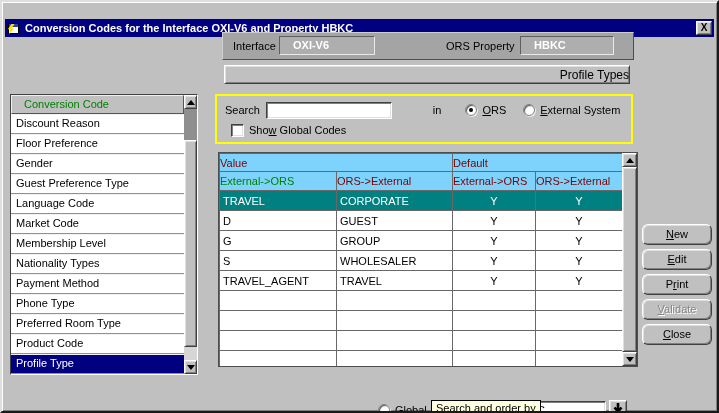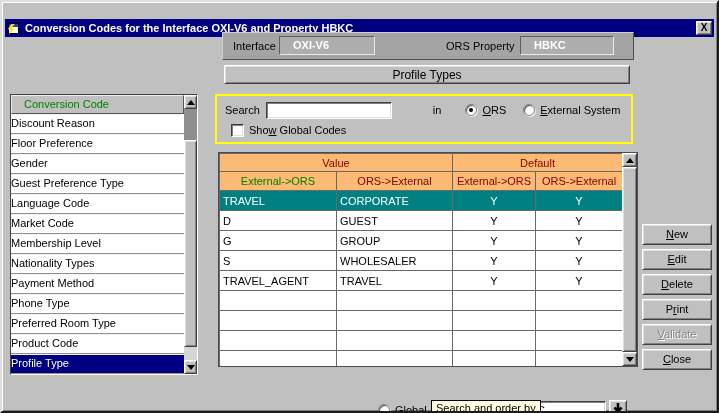--- a/index.html
+++ b/index.html
@@ -41,21 +41,21 @@
     position:absolute; left:220px; top:30px; width:412px; height:28px;
     background:#a4a4a4; border:1px solid; border-color:#cfcfcf #4d4d4d #4d4d4d #cfcfcf;
   }
   .strip-field {
     position:absolute; top:3px; height:19px; background:#aeaeae;
     border:1px solid; border-color:#5e5e5e #e9e9e9 #e9e9e9 #5e5e5e;
     color:#fff; font-weight:bold; font-size:11px; line-height:17px; padding-left:13px;
   }
   .profile-bar {
     position:absolute; left:222px; top:63px; width:406px; height:19px;
-    text-align:center; font-size:12px; line-height:18px; color:#000;
+    text-align:right; font-size:12px; line-height:18px; color:#000;
   }
   
   .search-panel {
     position:absolute; left:213px; top:92px; width:418px; height:50px;
     border:2px solid #ffff00; background:#c0c0c0;
   }
   .sp-row1 { position:absolute; left:8px; top:5px; height:18px; display:flex; align-items:center; }
   .search-input { width:126px; height:17px; background:#fff; font-size:11px; padding:0 3px; margin-left:6px; outline:none; }
   .radio { width:12px; height:12px; border-radius:50%; background:#fff; position:relative; flex:0 0 auto;
     border:1px solid #808080; box-shadow: inset 1px 1px 1px #555, 1px 1px 0 #eee; }
@@ -66,49 +66,49 @@
   
   .conv-list {
     position:absolute; left:8px; top:92px; width:188px; height:281px; background:#c0c0c0;
   }
   .conv-header {
     position:absolute; left:0; top:0; right:13px; height:19px; background:#c0c0c0;
     border:1px solid; border-color:#efefef #555 #555 #efefef;
     color:#008000; font-size:11px; line-height:17px; padding-left:12px;
   }
   .conv-items { position:absolute; left:0; top:19px; right:13px; bottom:0; background:#fff; }
-  .conv-item { height:20px; font-size:11px; line-height:18px; background:#fff; color:#000;
+  .conv-item { height:20px; font-size:11px; line-height:18px; padding-left:5px; background:#fff; color:#000;
     border-bottom:1px solid #909090; box-shadow: inset 0 1px 0 #f2f2f2; white-space:nowrap; overflow:hidden; }
   .conv-item.selected { background:#000080; color:#fff; }
   
   .vscroll { position:absolute; top:0; right:0; width:13px; bottom:0; background:#d6d6d6; }
   .sb-btn { position:absolute; left:0; width:13px; height:14px; background:#c0c0c0;
     border:1px solid; border-color:#fff #404040 #404040 #fff;
     box-shadow: inset 1px 1px 0 #dfdfdf, inset -1px -1px 0 #808080; }
   .sb-up { top:0; } .sb-down { bottom:0; }
   .tri-up { position:absolute; left:2px; top:4px; width:0; height:0; border-left:4px solid transparent; border-right:4px solid transparent; border-bottom:5px solid #000; }
   .tri-down { position:absolute; left:2px; top:4px; width:0; height:0; border-left:4px solid transparent; border-right:4px solid transparent; border-top:5px solid #000; }
   .sb-thumb { position:absolute; left:0; width:13px; background:#c0c0c0;
     border:1px solid; border-color:#fff #404040 #404040 #fff;
     box-shadow: inset 1px 1px 0 #dfdfdf, inset -1px -1px 0 #808080; }
   .sb-track-dark { position:absolute; left:0; width:13px; background:#8f8f8f; }
   
   .table-wrap { position:absolute; left:216px; top:150px; width:420px; height:215px; background:#fff; border:1px solid #4d4d4d; overflow:hidden; }
   table.values { border-collapse:collapse; table-layout:fixed; width:403px; }
   table.values th, table.values td { border:1px solid #686868; font-size:11px; font-weight:normal; overflow:hidden; white-space:nowrap; }
-  table.values th { background:#fdba74; height:18px; text-align:center; }
+  table.values th { background:#7dd3fc; height:18px; text-align:left; }
   table.values td { background:#fff; height:20px; padding-left:3px; color:#000; }
   table.values td.center { text-align:center; padding-left:0; }
   tr.sel td { background:#008080; color:#fff; }
   .tbl-scroll { position:absolute; top:0; right:0; width:15px; bottom:0; background:#c0c0c0; }
   .tbl-scroll .sb-btn { width:15px; } .tbl-scroll .sb-thumb { width:15px; left:0; }
   .tbl-scroll .tri-up, .tbl-scroll .tri-down { left:3px; }
   
   .actions { position:absolute; left:640px; top:222px; width:70px; }
-  .act-btn { width:70px; height:21px; margin-bottom:4px; font-size:11px; text-align:center; line-height:19px; color:#000; }
+  .act-btn { width:70px; height:21px; margin-bottom:4px; font-size:11px; text-align:center; line-height:19px; color:#000;border-radius:6px; }
   .act-btn.disabled { color:#868686; text-shadow:1px 1px 0 #fff; }
   
   .footer { position:absolute; left:376px; top:398px; height:20px; display:flex; align-items:center;justify-content:flex-end; }
   .prop-field { width:96px; height:18px; background:#fff; font-size:11px; padding:0 3px; margin-left:6px; outline:none; }
   .lov-btn { width:18px; height:20px; margin-left:3px; position:relative; }
   .lov-glyph { position:absolute; left:3px; top:2px; width:10px; height:13px; }
   .tooltip { position:absolute; left:429px; top:398px; background:#ffffe1; border:1px solid #000; font-size:11px; padding:1px 4px 3px 4px; color:#000; white-space:nowrap; z-index:10; }
   u { text-underline-offset:1px; }
 </style>
 </head>
@@ -264,21 +264,20 @@
       <div class="sb-thumb" style="top:14px;bottom:14px;width:15px;"></div>
       <div class="sb-btn sb-down" style="width:15px;">
           <div class="tri-down"></div>
         </div>
     </div>
   </div>
 
   <div class="actions" id="action-buttons">
       <div class="act-btn raised"><u>N</u>ew</div>
       <div class="act-btn raised"><u>E</u>dit</div>
-      <div class="act-btn raised"><u>D</u>elete</div>
       <div class="act-btn raised">P<u>r</u>int</div>
       <div class="act-btn raised disabled"><u>V</u>alidate</div>
       <div class="act-btn raised"><u>C</u>lose</div>
     </div>
 
   <div class="footer">
     <span class="radio"></span>
     <span class="rlabel"><u>G</u>lobal</span>
     <span class="radio checked" style="margin-left:19px;"></span>
     <span class="rlabel"><u>P</u>roperty</span>

